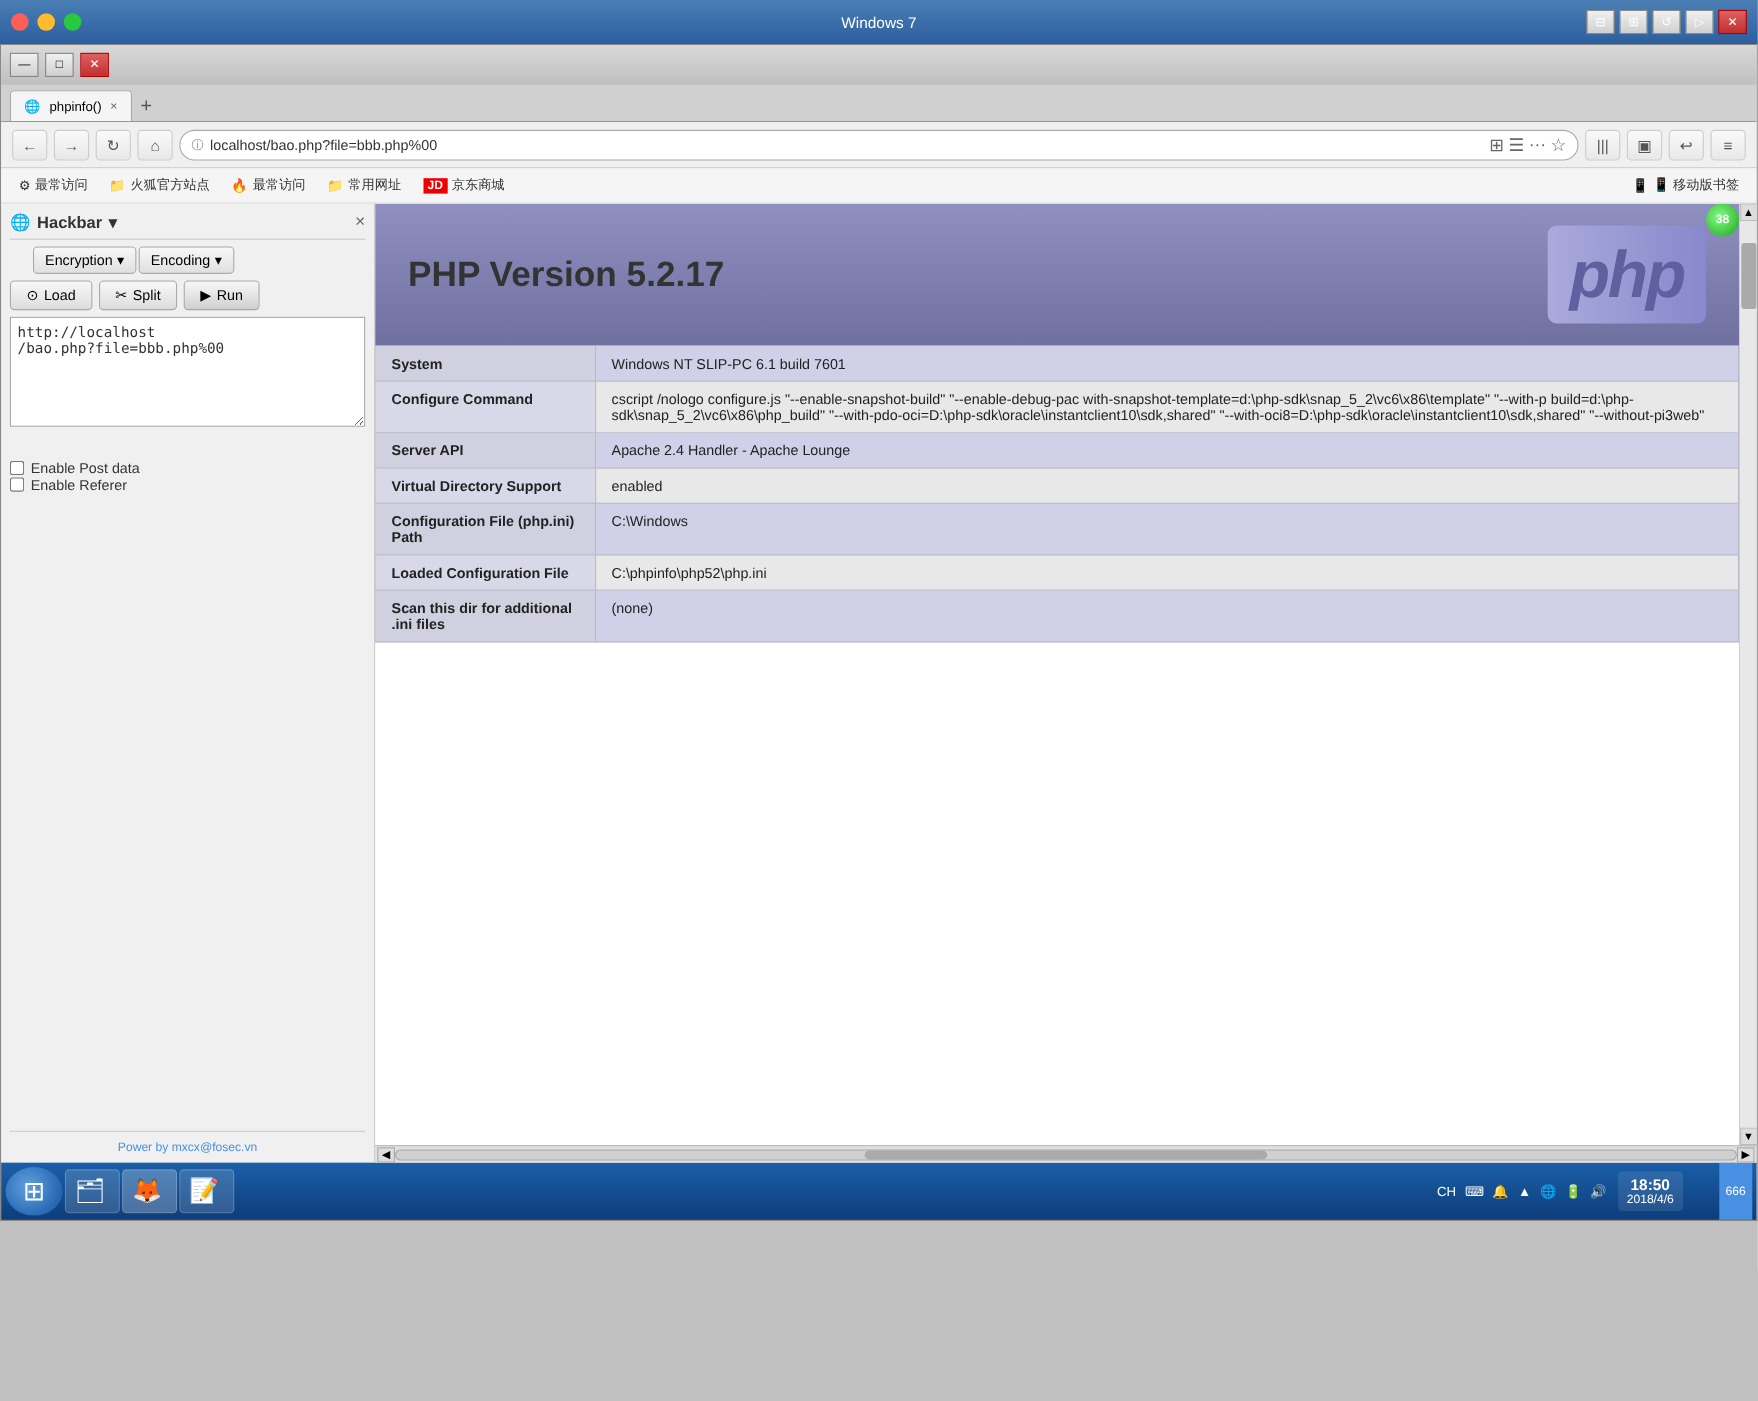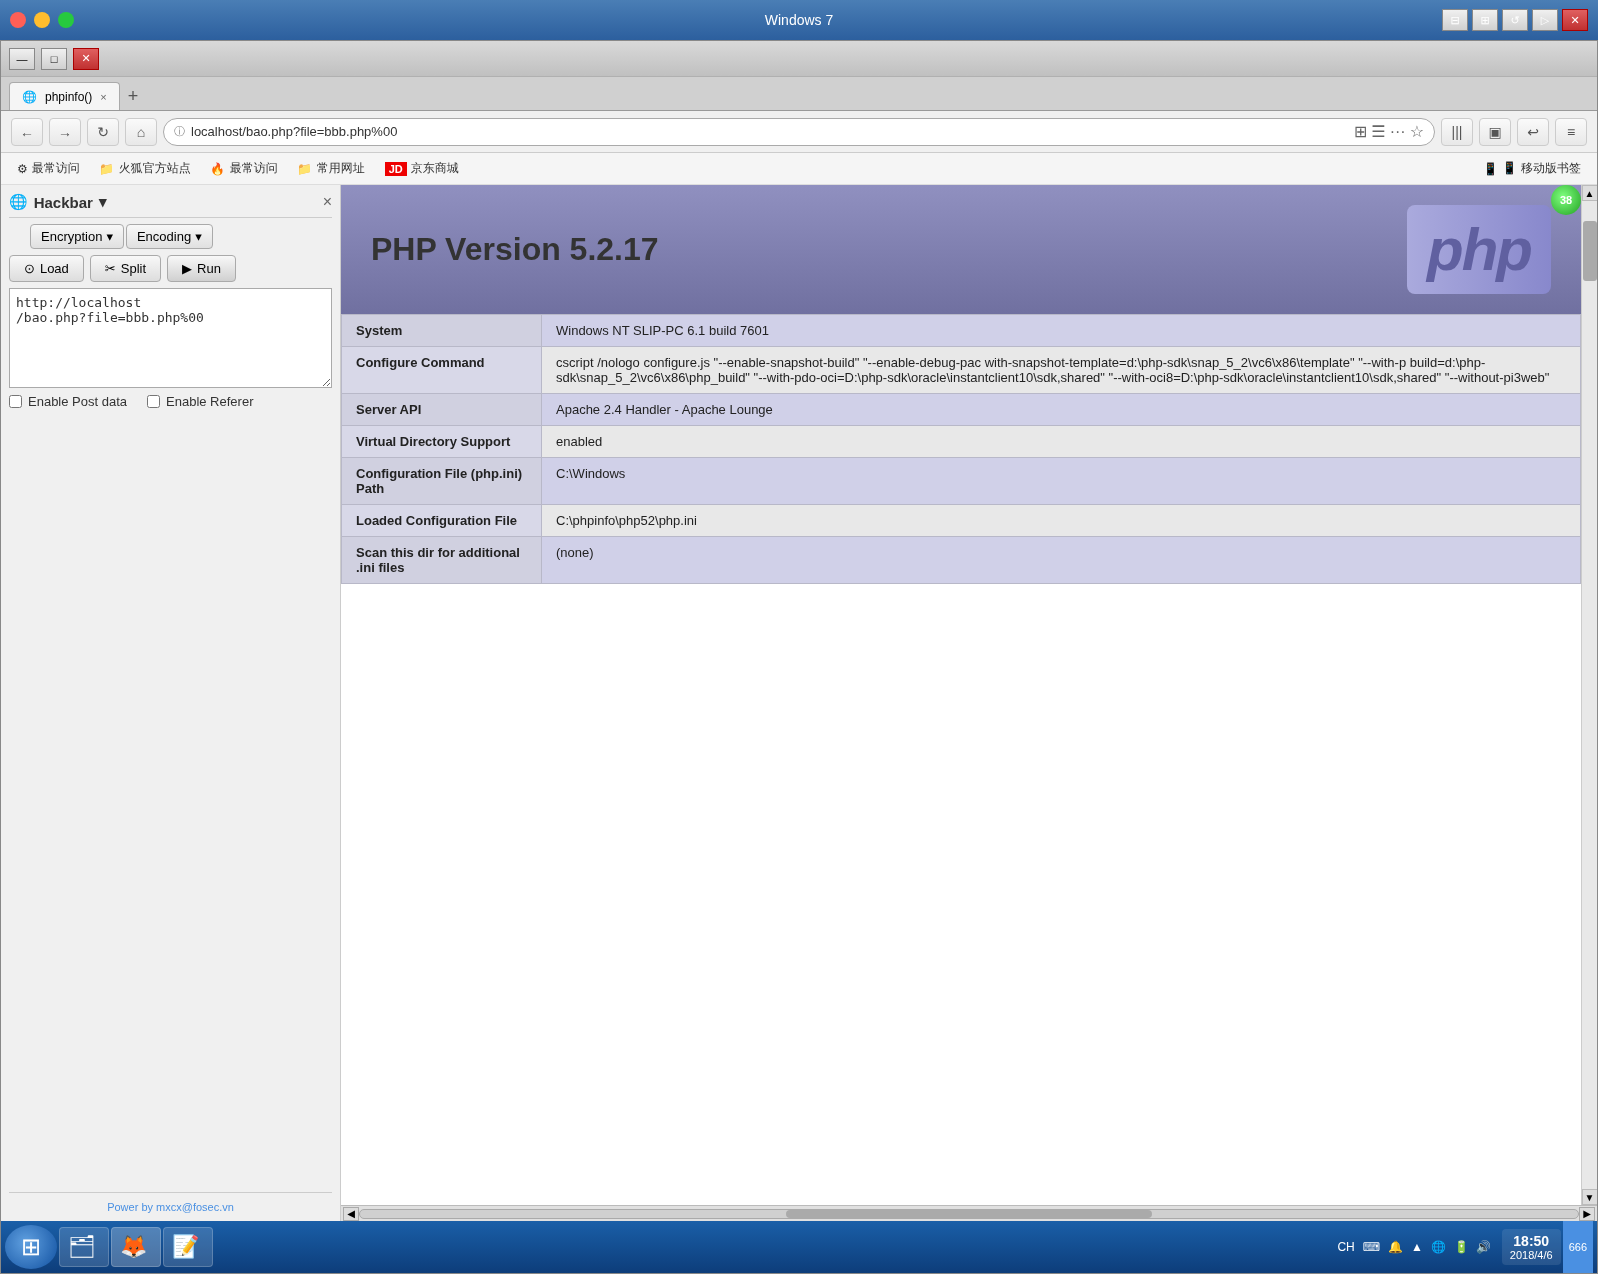--- a/index.html
+++ b/index.html
@@ -204,24 +204,25 @@
       border: 1px solid #aaa;
       font-family: monospace;
       font-size: 13px;
       padding: 6px;
       min-height: 80px;
       resize: vertical;
       color: #333;
     }
     .hackbar-checkboxes {
       display: flex;
-      flex-direction: row;
-      gap: 20px;
+      flex-direction: column;
+      gap: 0;
       font-size: 13px;
       color: #333;
+      margin-top: 24px;
     }
     .hackbar-checkbox-row {
       display: flex; align-items: center; gap: 6px;
     }
     .hackbar-footer {
       margin-top: auto;
       padding-top: 8px;
       border-top: 1px solid #ccc;
       text-align: center;
       font-size: 11px;
@@ -393,21 +394,21 @@
       flex-direction: column;
       align-items: center;
     }
     .vs-arrow { height: 16px; width: 16px; background: #ddd; display: flex; align-items: center; justify-content: center; font-size: 10px; cursor: pointer; border: 1px solid #bbb; }
     .vs-track { flex: 1; width: 100%; position: relative; background: #e8e8e8; }
     .vs-thumb { width: 14px; height: 60px; background: #aaa; border-radius: 3px; position: absolute; top: 20px; left: 1px; }
   </style>
 </head>
 <body>
 
-<div style="display:flex; flex-direction:column; width:1598px; height:1274px; background:#c0c0c0;">
+<div style="display:flex; flex-direction:column; width:1598px; height:1110px; background:#c0c0c0;">
 
   <div class="title-bar">
     <div class="title-bar-controls">
       <div class="title-circle tc-red"></div>
       <div class="title-circle tc-yellow"></div>
       <div class="title-circle tc-green"></div>
     </div>
     <span>Windows 7</span>
     <div class="title-bar-right">
       <div class="win-btn">⊟</div>
@@ -631,19 +632,19 @@
         <span>🔔</span>
         <span>▲</span>
         <span>🌐</span>
         <span>🔋</span>
         <span>🔊</span>
       </div>
       <div class="taskbar-clock">
         <div class="clock-time">18:50</div>
         <div class="clock-date">2018/4/6</div>
       </div>
-      <div style="background:#4a90e2;color:white;padding:0 6px;font-size:11px;display:flex;align-items:center;height:100%;min-width:30px;justify-content:center;">
+      <div style="background:#4a90e2;color:white;padding:0 6px;font-size:11px;display:flex;align-items:center;height:100%;min-width:30px;justify-content:center;margin-left:31px;">
         <span>666</span>
       </div>
     </div>
 
   </div>
 </div>
 
 </body></html>

